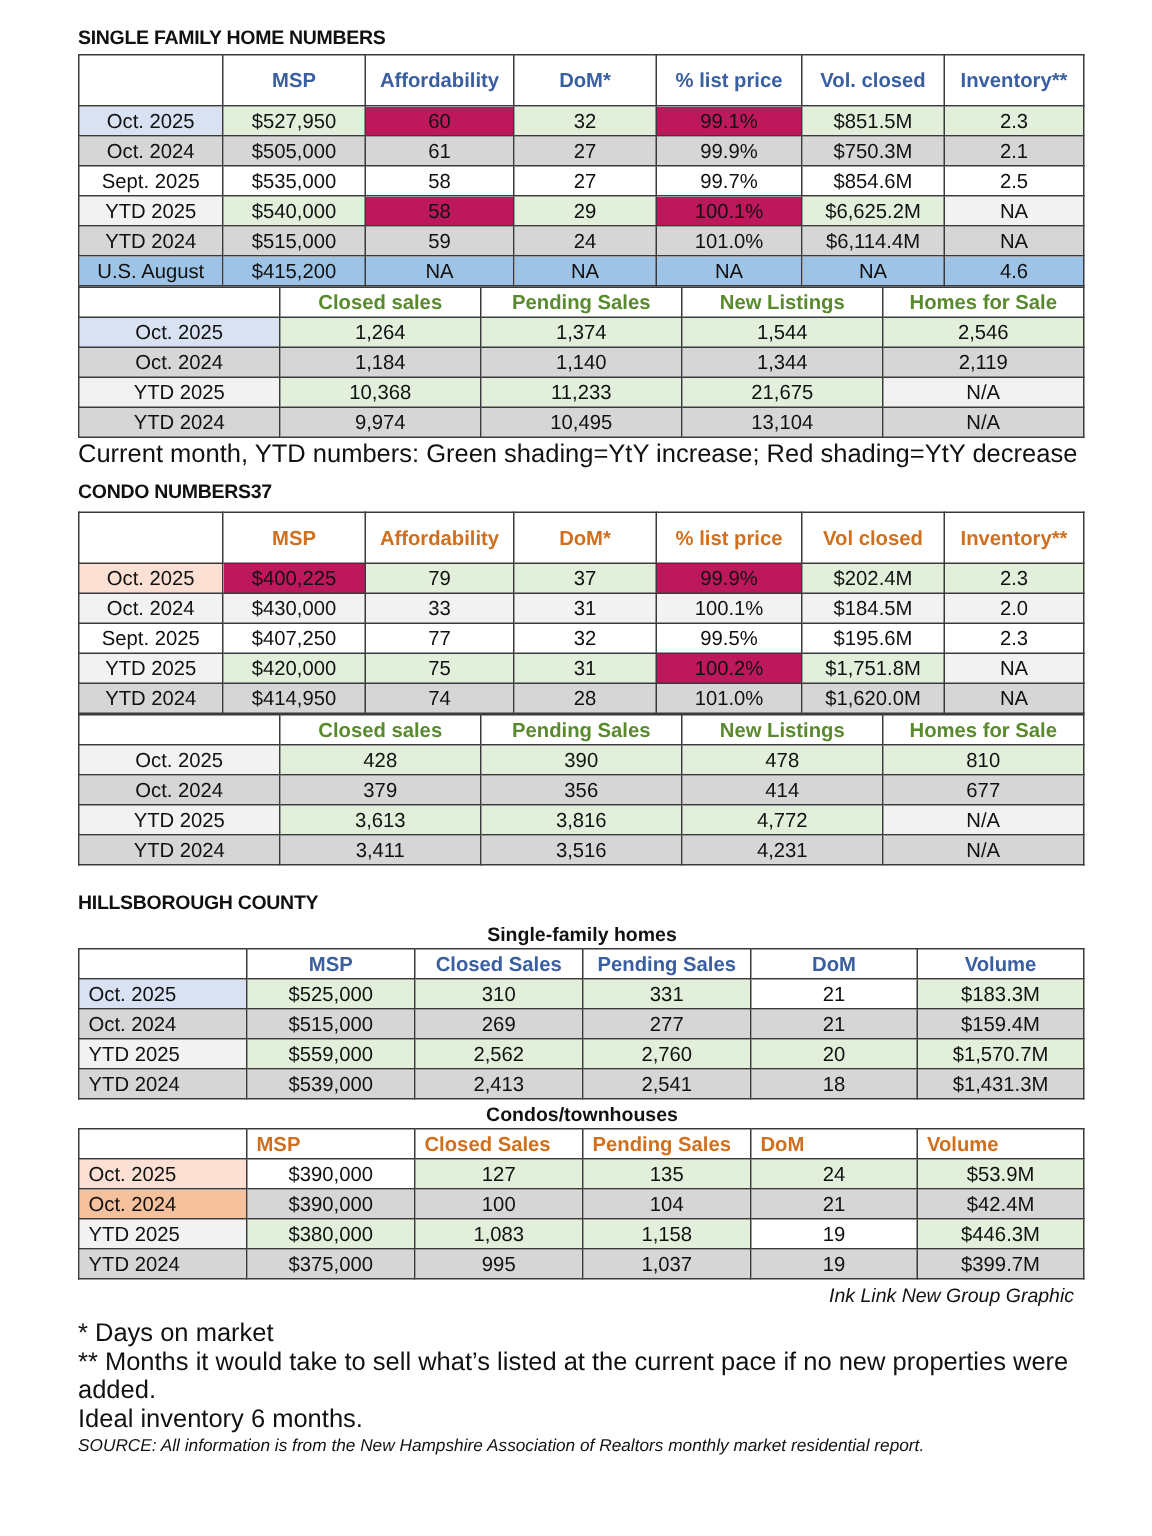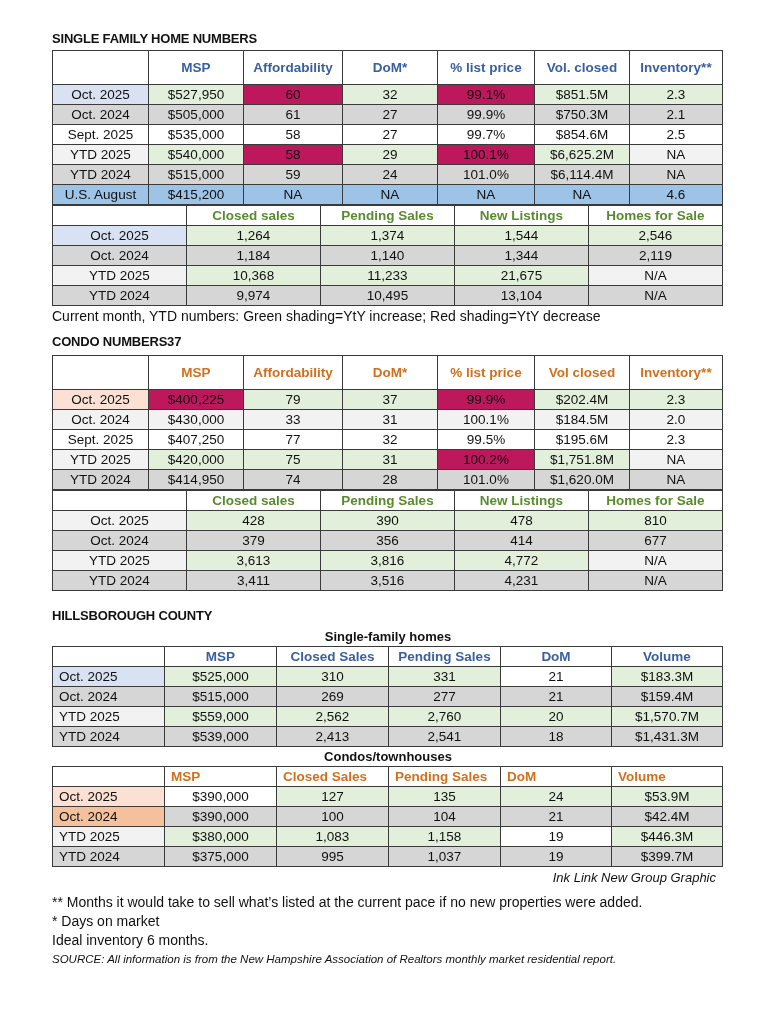--- a/index.html
+++ b/index.html
@@ -1,38 +1,38 @@
 <!DOCTYPE html>
 <html><head>
 <meta charset="utf-8">
 <style>
   html, body { margin: 0; padding: 0; background: #ffffff; }
   body { width: 768px; height: 1024px; position: relative; font-family: "Liberation Sans", sans-serif; color: #111; overflow: hidden; }
-  .page { position: absolute; left: 52px; top: 28px; width: 672px; }
+  .page { position: absolute; left: 52px; top: 14px; width: 672px; }
   .title { font-weight: bold; font-size: 13px; letter-spacing: -0.2px; margin: 0; height: 22px; line-height: 22px; }
   .subtitle { font-weight: bold; font-size: 13px; margin: 0; height: 19px; line-height: 19px; text-align: center; }
   table { border-collapse: collapse; width: 670px; table-layout: fixed; font-size: 13.5px; }
   td, th { border: 1px solid #3a3a3a; text-align: center; padding: 0; height: 19px; line-height: 19px; white-space: nowrap; overflow: hidden; }
   th { font-weight: bold; font-size: 13.5px; }
   .hdr-tall th { height: 33px; background: #fff; }
   .hdr th { height: 19px; background: #fff; }
   .blue-h th { color: #3a5fa0; }
   .orange-h th { color: #d0701e; }
   .green-h th { color: #5a8a2e; }
   .g { background: #e2efda; }
   .r { background: #be185d; }
   .gr { background: #d6d6d6; }
   .lg { background: #f2f2f2; }
   .w { background: #ffffff; }
   .lb { background: #d9e2f3; }
   .us { background: #9dc3e6; }
   .pk { background: #fbe0d3; }
   .or { background: #f5c19c; }
   .left td.lbl { text-align: left; padding-left: 6px; }
-  .note { font-size: 14px; line-height: 19px; margin: 0; }
+  .note { font-size: 17px; line-height: 19px; margin: 0; }
   .credit { font-size: 13px; font-style: italic; text-align: right; margin: 2px 8px 6px 0; height: 18px; line-height: 18px; }
   .src { font-size: 11.5px; font-style: italic; line-height: 18px; margin: 0; }
 </style>
 </head>
 <body>
 
 <div class="page">
 
   <p class="title">SINGLE FAMILY HOME NUMBERS</p>
   <table>
@@ -377,17 +377,17 @@
       <td>$375,000</td>
       <td>995</td>
       <td>1,037</td>
       <td>19</td>
       <td>$399.7M</td>
     </tr>
   </tbody>
     </table>
   <p class="credit">Ink Link New Group Graphic</p>
 
+  <p class="note">* Days on market</p>
   <p class="note">** Months it would take to sell what’s listed at the current pace if no new properties were added.</p>
-  <p class="note">* Days on market</p>
   <p class="note">Ideal inventory 6 months.</p>
   <p class="src">SOURCE: All information is from the New Hampshire Association of Realtors monthly market residential report.</p>
 </div>
 
 </body></html>

